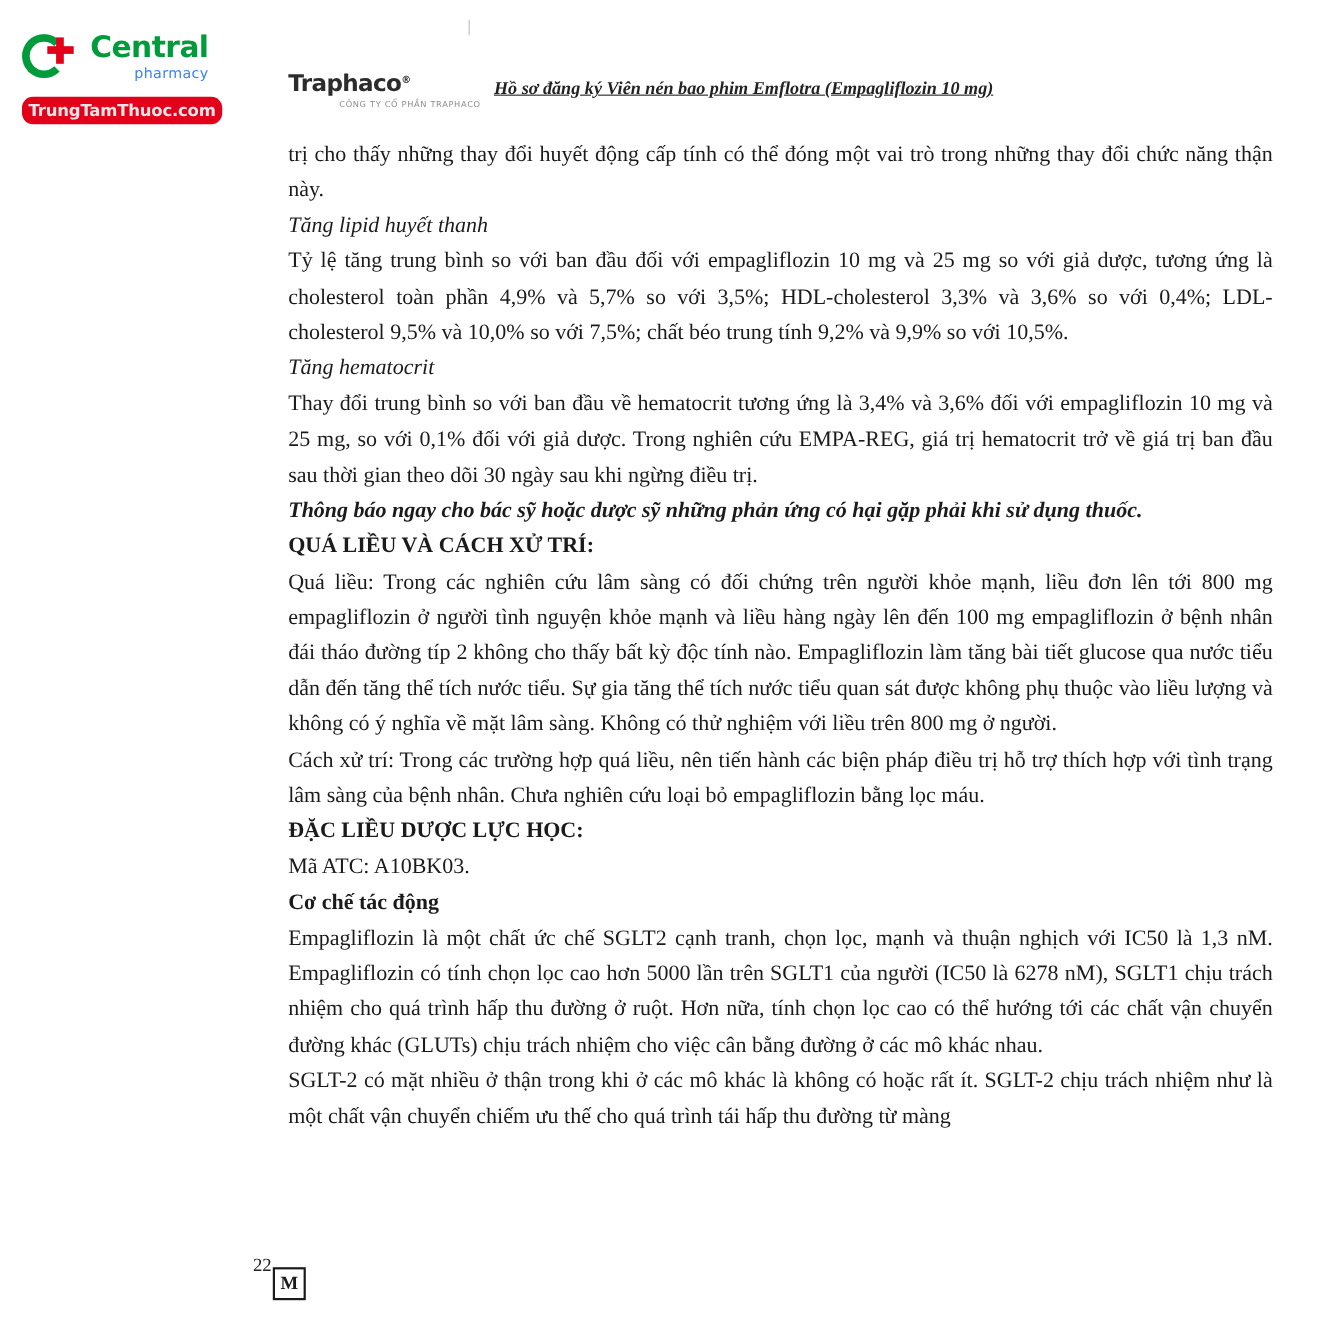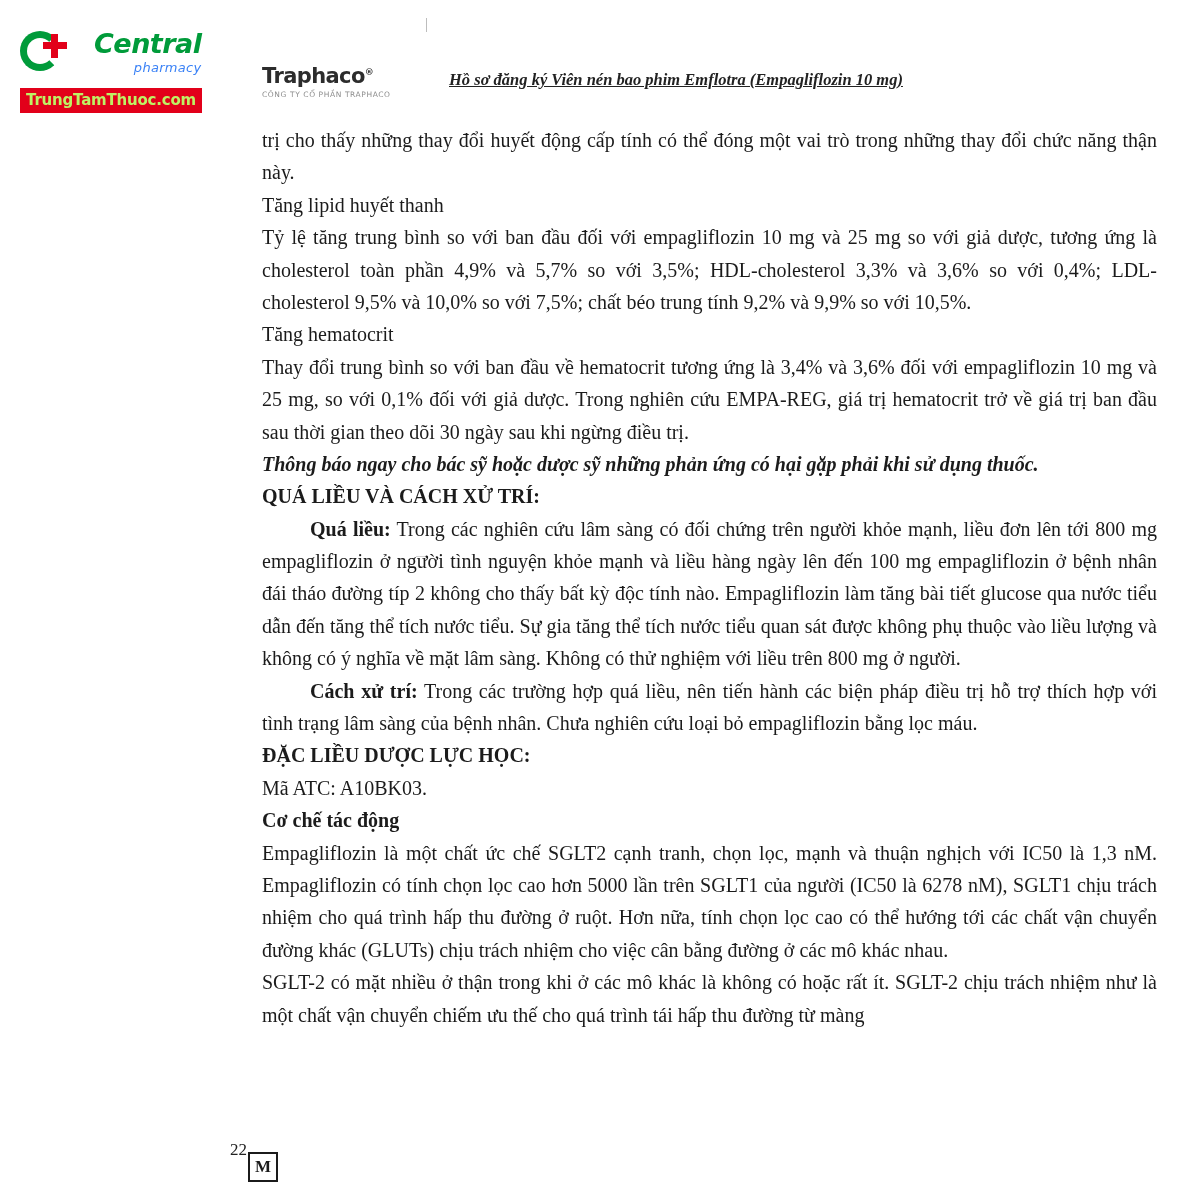--- a/index.html
+++ b/index.html
@@ -19,22 +19,21 @@
   
   .logo-block {
     position: absolute;
     left: 20px;
     top: 28px;
     width: 200px;
   }
   .logo-row {
     display: flex;
     align-items: flex-start;
-    gap: 20px;
-    font-style: italic;
+    gap: 8px;
   }
   .logo-mark {
     width: 54px;
     height: 54px;
     position: relative;
     flex: 0 0 auto;
   }
   .logo-mark .c-ring {
     position: absolute;
     left: 0;
@@ -77,27 +76,28 @@
     font-family: "DejaVu Sans", sans-serif;
     font-size: 13px;
     color: #3b82f6;
     text-align: right;
     margin-top: 3px;
     letter-spacing: 0.3px;
   }
   .logo-banner {
     margin-top: 6px;
     background: #e2001a;
-    color: #bef264;
+    color: #e5e5e5;
     font-family: "DejaVu Sans", sans-serif;
     font-size: 15px;
     font-weight: bold;
     padding: 3px 6px 4px 6px;
     display: inline-block;
     letter-spacing: -0.2px;
+    border-radius: 10px;
   }
 
   
   .page {
     position: absolute;
     left: 230px;
     top: 0;
     width: 970px;
     height: 1051px;
   }
@@ -126,20 +126,21 @@
   .brand-name sup {
     font-size: 9px;
     vertical-align: super;
   }
   .brand-sub {
     font-family: "DejaVu Sans", sans-serif;
     font-size: 7.5px;
     color: #8d8d8d;
     letter-spacing: 0.6px;
     margin-top: 2px;
+    text-align: right;
   }
   .hdr-title {
     flex: 1 1 auto;
     font-style: italic;
     font-weight: bold;
     font-size: 16.5px;
     color: #222;
     text-decoration: underline;
     padding-top: 6px;
     padding-left: 12px;
@@ -153,25 +154,25 @@
     width: 895px;
     font-size: 20px;
     line-height: 1.62;
     text-align: justify;
     color: #1b1b1b;
   }
   .body-text p {
     margin: 0 0 0 0;
   }
   .p-just { text-align: justify; }
-  .it { }
+  .it { font-style: italic; }
   .bi { font-style: italic; font-weight: bold; }
   .b { font-weight: bold; }
   .heading { font-weight: bold; }
-  .lbl { font-weight: bold; margin-left: 48px; }
+  .lbl { font-weight: normal; }
 
   .page-number {
     position: absolute;
     left: 0;
     top: 1140px;
     width: 970px;
     font-size: 17px;
     color: #222;
   }
   .stamp {

